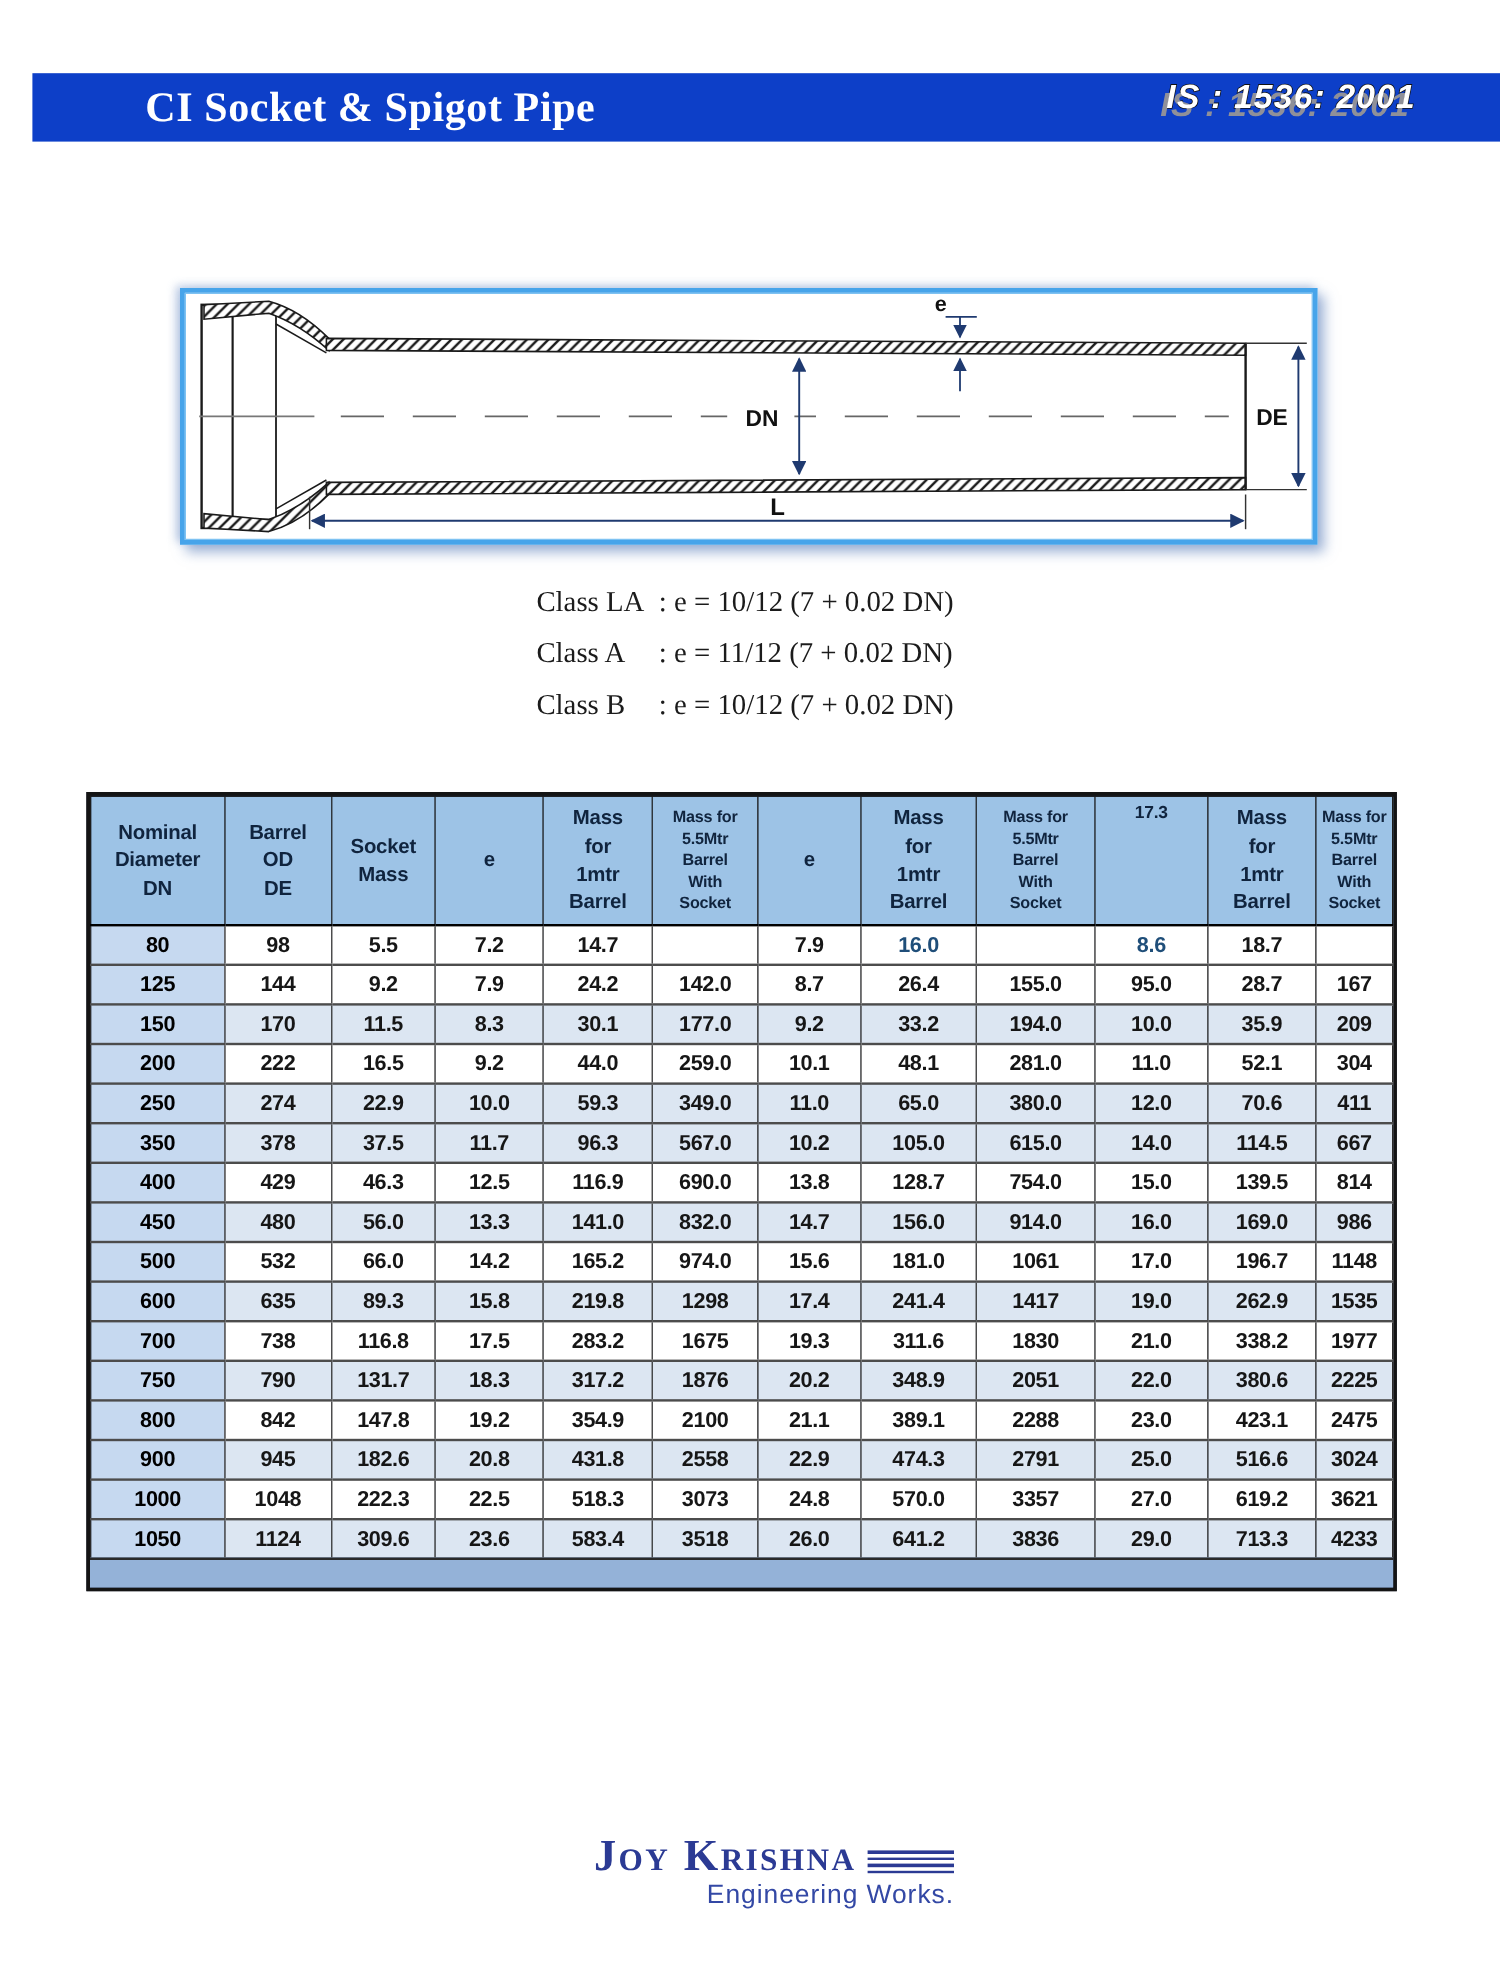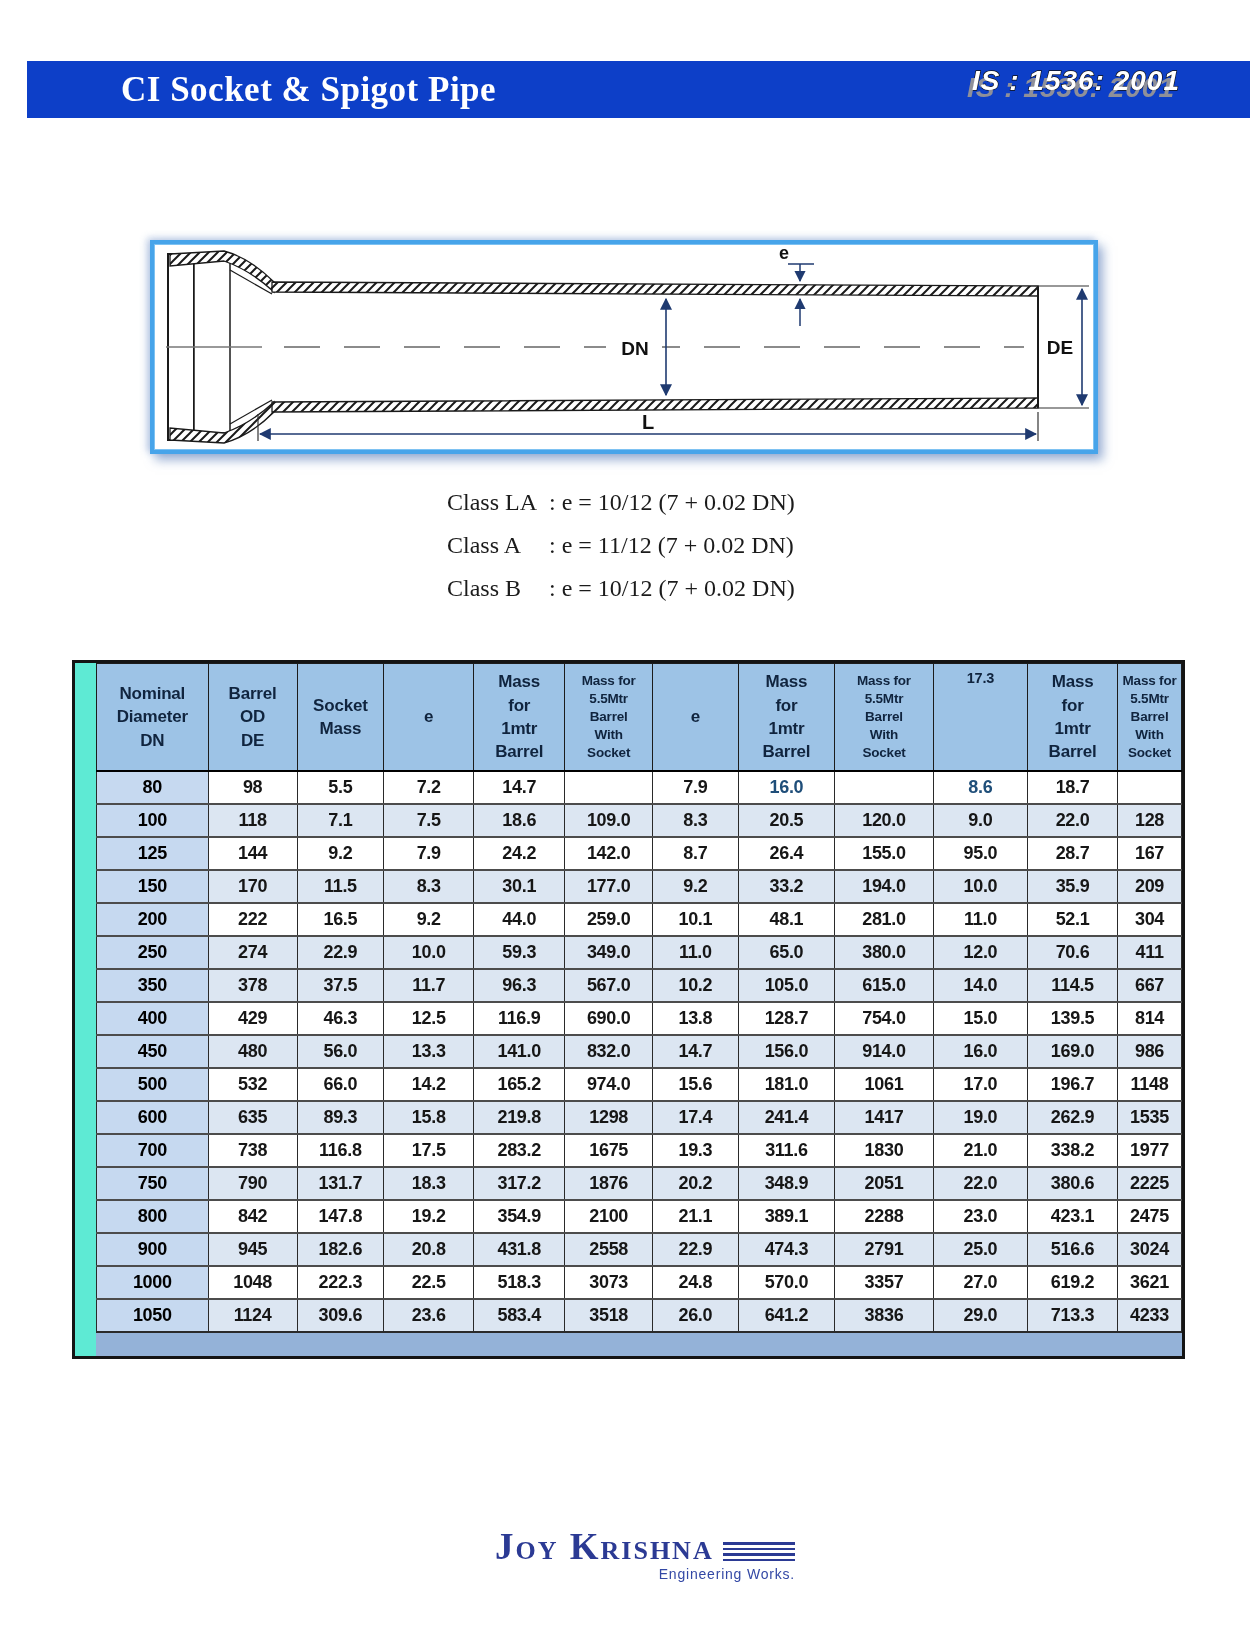--- a/index.html
+++ b/index.html
@@ -24,21 +24,21 @@
   .diagram svg{display:block;width:100%;height:100%;}
 
   
   .formulas{position:absolute;left:447px;top:489px;display:flex;flex-direction:column;gap:16px;
             font-family:"Liberation Serif",serif;font-size:24px;color:#1b1b1b;}
   .formula{display:flex;white-space:pre;}
   .fname{display:inline-block;width:102px;}
 
   
   .table-wrap{position:absolute;left:72px;top:660px;width:1086px;border:3px solid #141414;
-              background:#5eead4;padding-left:21px;}
+              background:#0f172a;}
   table{width:100%;border-collapse:collapse;table-layout:fixed;}
   th,td{text-align:center;vertical-align:middle;padding:0;}
   thead th{background:#9dc3e6;color:#10243e;border:1px solid #1c1c1c;border-bottom:2.5px solid #000;
            height:102px;font-weight:700;font-size:17px;line-height:1.38;letter-spacing:-.2px;}
   thead th.h-small{font-size:13.5px;line-height:1.32;}
   thead th.h-top{vertical-align:top;font-size:14.5px;padding-top:4px;}
   tbody td{height:31px;font-size:18px;font-weight:600;color:#161616;letter-spacing:-.3px;
            border-left:1px solid #2a2a2a;border-right:1px solid #2a2a2a;
            border-top:2px solid #4c4c4c;background:#ffffff;}
   tbody tr.stripe td{background:#dce6f2;}
@@ -58,21 +58,21 @@
   th:nth-child(11),td:nth-child(11){width:8.2%;}
   .bottom-bar{height:23px;background:#94b2d8;border-top:2px solid #2a2a2a;}
 
   
   .logo{position:absolute;left:495px;top:1528px;width:300px;}
   .brand-row{display:flex;align-items:center;gap:9px;}
   .brand{font-family:"Liberation Serif",serif;font-variant:small-caps;font-weight:700;
          font-size:37px;line-height:1;color:#2b3a94;letter-spacing:2px;}
   .brand-lines{display:flex;flex-direction:column;gap:3px;margin-top:10px;}
   .brand-lines span{display:block;width:72px;height:2.5px;background:#2b3a94;}
-  .tagline{text-align:right;font-size:14px;color:#3348a5;margin-top:1px;letter-spacing:.8px;}
+  .tagline{text-align:right;font-size:22px;color:#3348a5;margin-top:1px;letter-spacing:.8px;}
 </style>
 </head>
 <body>
 
 <div class="page">
 
   <div class="title-bar">
     <div class="title">CI Socket &amp; Spigot Pipe</div>
     <div class="standard">IS : 1536: 2001</div>
   </div>
@@ -216,34 +216,20 @@
             <td>7.2</td>
             <td>14.7</td>
             <td></td>
             <td>7.9</td>
             <td class="bluev">16.0</td>
             <td></td>
             <td class="bluev">8.6</td>
             <td>18.7</td>
             <td></td>
           </tr>
-          <tr class="stripe">
-            <td class="dn">100</td>
-            <td>118</td>
-            <td>7.1</td>
-            <td>7.5</td>
-            <td>18.6</td>
-            <td>109.0</td>
-            <td>8.3</td>
-            <td>20.5</td>
-            <td>120.0</td>
-            <td>9.0</td>
-            <td>22.0</td>
-            <td>128</td>
-          </tr>
           <tr>
             <td class="dn">125</td>
             <td>144</td>
             <td>9.2</td>
             <td>7.9</td>
             <td>24.2</td>
             <td>142.0</td>
             <td>8.7</td>
             <td>26.4</td>
             <td>155.0</td>

